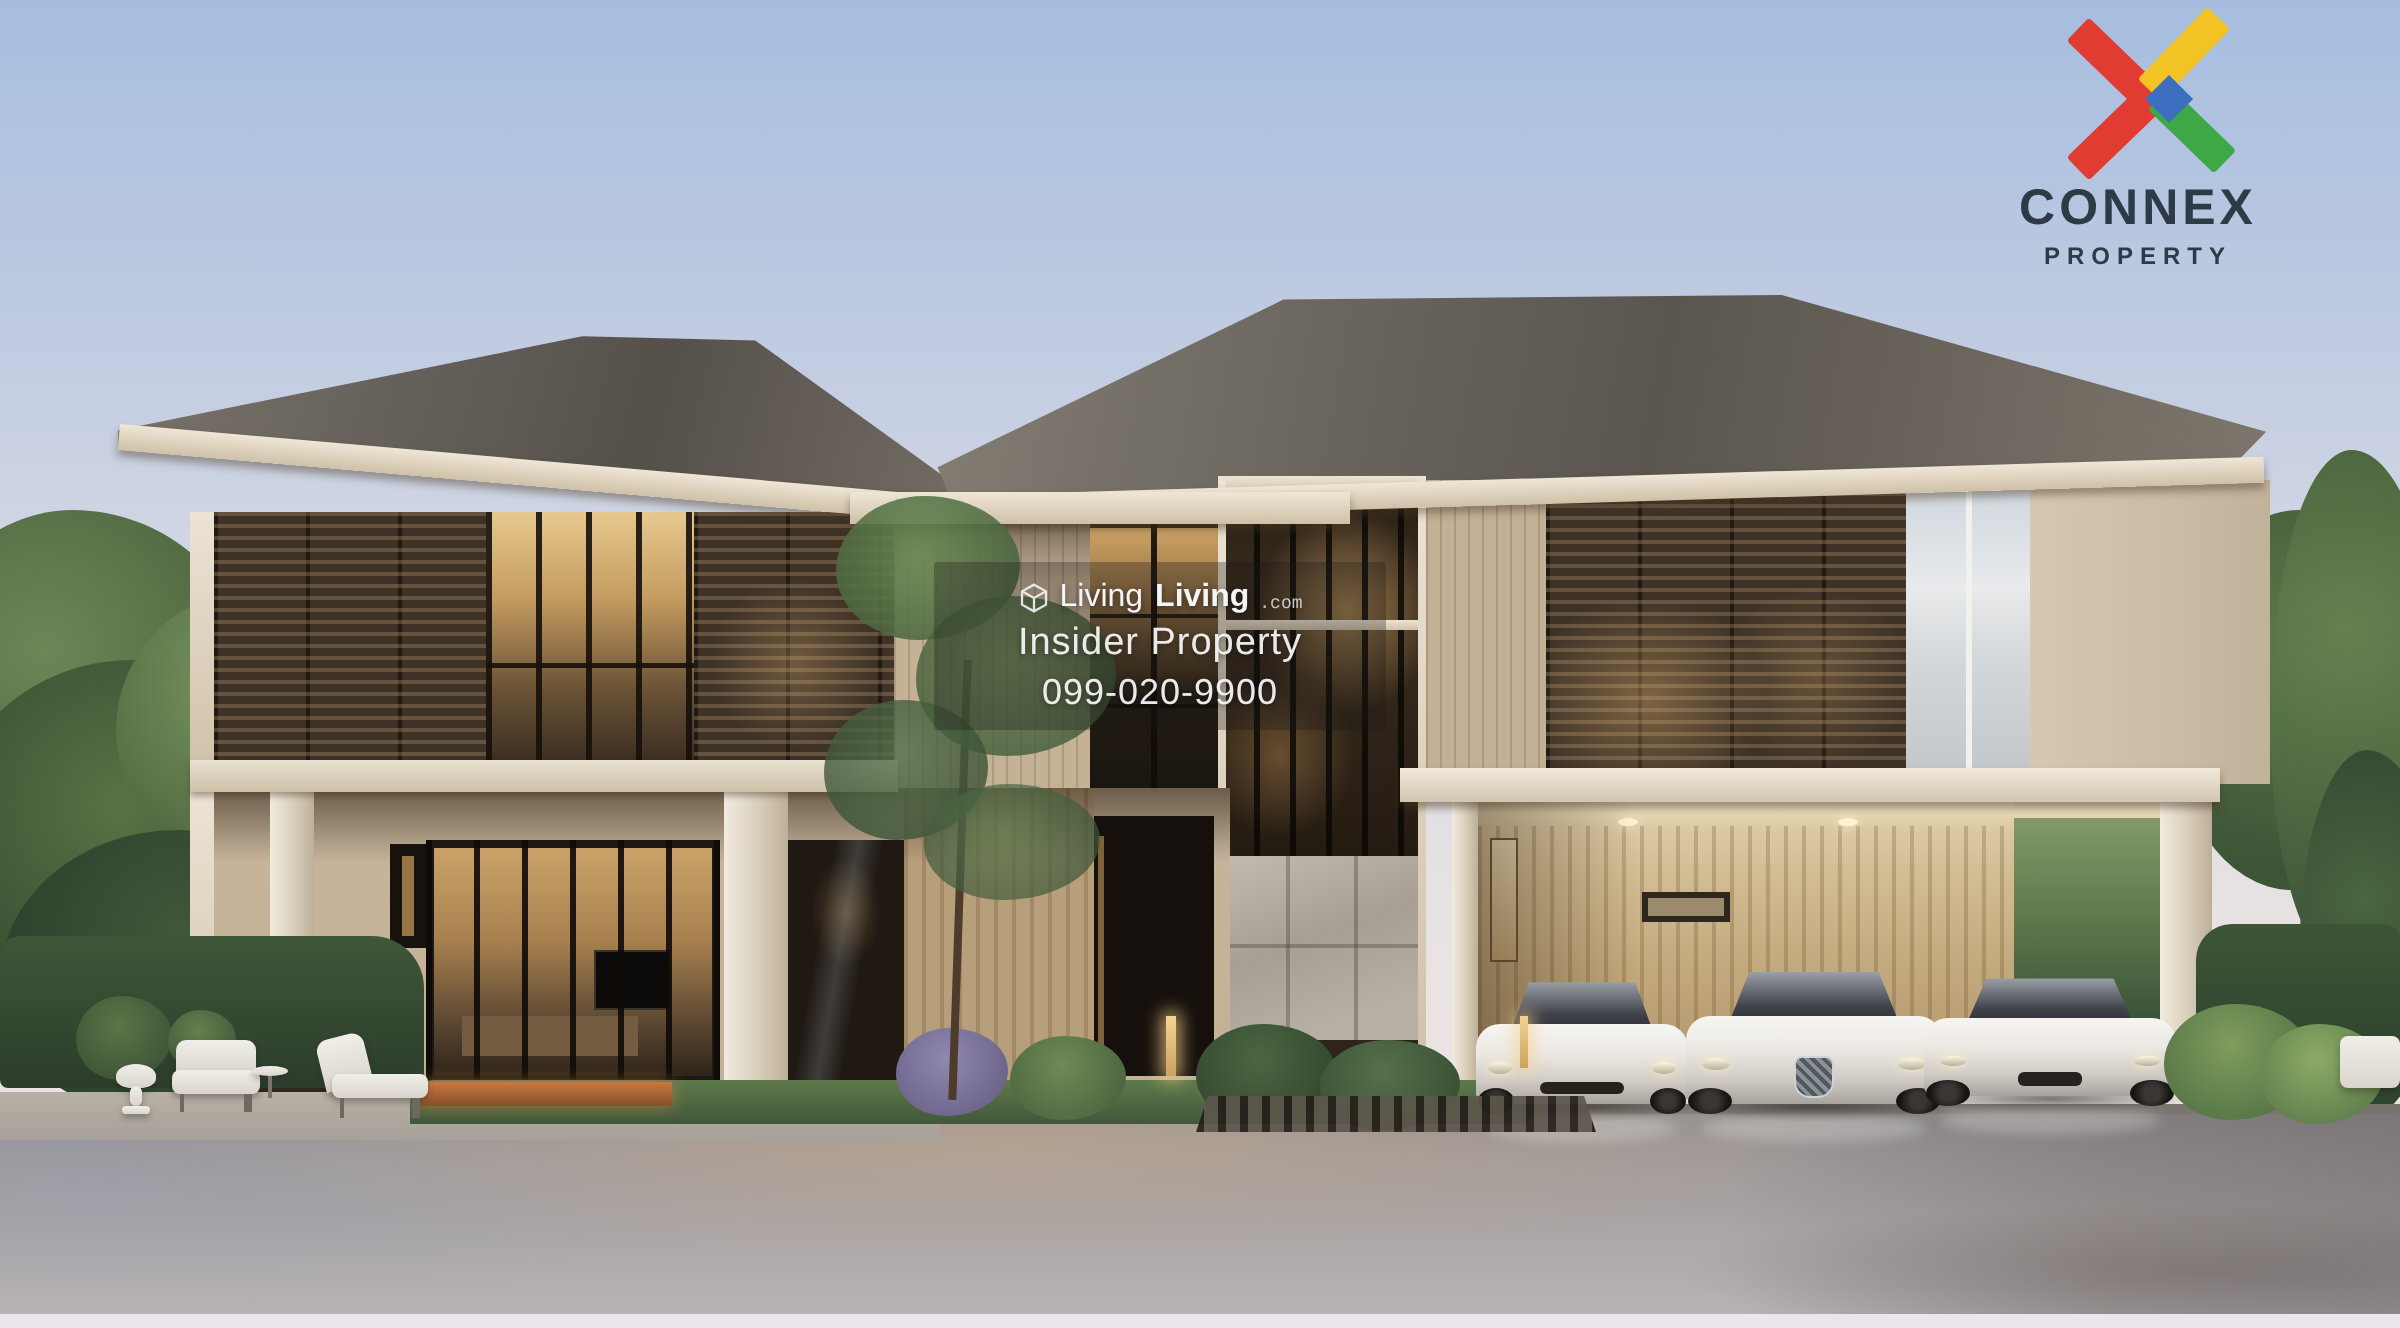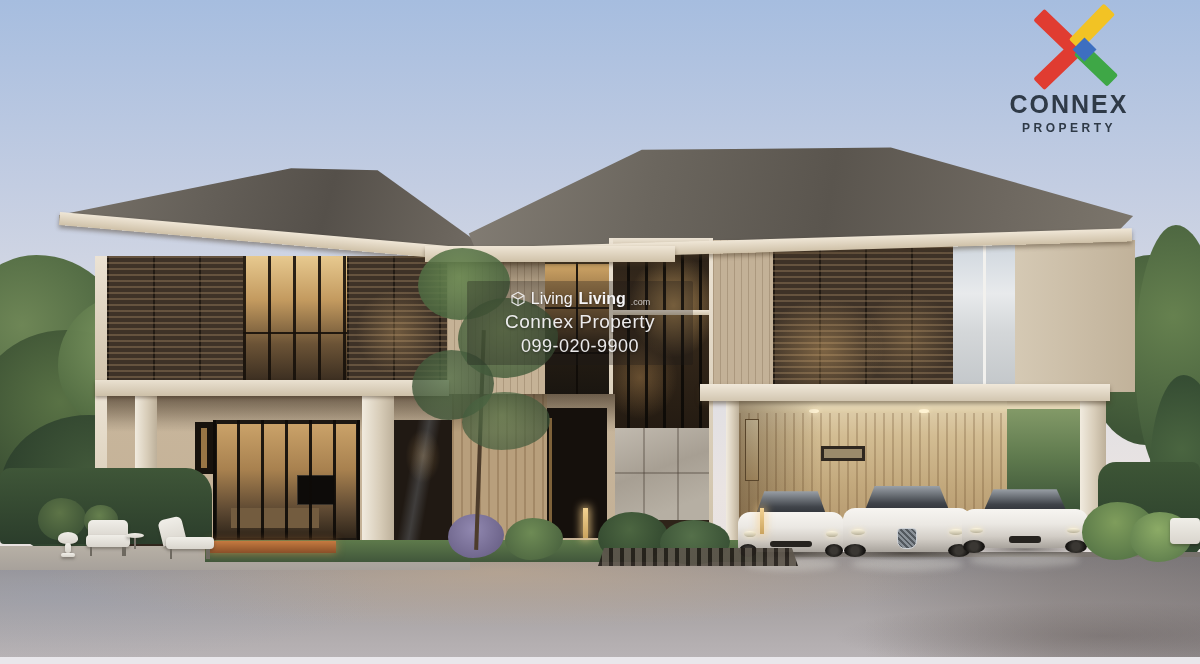--- a/index.html
+++ b/index.html
@@ -50,21 +50,21 @@
 
   
   .whitepiece{background:linear-gradient(180deg,#f0eee8,#d9d5cd);border-radius:4px;box-shadow:0 2px 3px rgba(40,35,30,.35);}
 
   
   .wm-panel{left:467px;top:281px;width:226px;height:84px;background:rgba(25,22,24,.30);border-radius:2px;z-index:10;}
   .wm-content{position:absolute;inset:0;display:flex;flex-direction:column;align-items:center;justify-content:center;gap:3px;
     color:var(--watermark-text,#f5f4f6);text-shadow:0 1px 3px rgba(0,0,0,.45);}
   .wm-row1{display:flex;align-items:center;gap:5px;font-size:16px;}
   .wm-row1 .bold{font-weight:bold;margin-left:1px;}
-  .wm-row1 .tld{font-size:9px;opacity:.75;align-self:flex-end;margin-bottom:1px;}
+  .wm-row1 .tld{font-size:9px;opacity:.75;align-self:flex-end;margin-bottom:1px;font-family:Liberation Mono, monospace;}
   .wm-line2{font-size:19px;letter-spacing:.5px;opacity:.95;}
   .wm-line3{font-size:18px;letter-spacing:.5px;opacity:.95;}
 
   
   .cx{left:991px;top:6px;width:156px;height:132px;z-index:10;text-decoration:underline;}
   .cx-icon{position:absolute;left:36px;top:4px;width:88px;height:80px;}
   .cx-arm{position:absolute;height:16px;border-radius:2px;}
   .cx-word{position:absolute;left:0;top:84px;width:100%;text-align:center;font-weight:bold;font-size:25px;
     letter-spacing:2px;color:var(--logo-navy,#2f3a47);}
   .cx-sub{position:absolute;left:0;top:115px;width:100%;text-align:center;font-weight:bold;font-size:12px;
@@ -280,21 +280,21 @@
         <span style="display:inline-flex;">
           <svg width="16" height="16" viewBox="0 0 24 24" fill="none" stroke="#f5f4f6" stroke-width="1.7" opacity="0.9">
             <path d="M12 2 L21 7 V17 L12 22 L3 17 V7 Z"></path>
             <path d="M12 12 V22 M3 7 L12 12 L21 7"></path>
           </svg>
         </span>
         <span>Living</span>
           <span class="bold">Living</span>
           <span class="tld">.com</span>
       </div>
-      <div class="wm-line2">Connex Property</div>
+      <div class="wm-line2">Insider Property</div>
       <div class="wm-line3">099-020-9900</div>
     </div>
   </div>
 
   <div class="abs cx">
     <div class="cx-icon">
       <div class="cx-arm" style="left:4px;top:16px;width:56px;background:var(--logo-red,#e03c31);transform:rotate(44deg);"></div>
       <div class="cx-arm" style="left:4px;top:47px;width:56px;background:var(--logo-red,#e03c31);transform:rotate(-44deg);"></div>
       <div class="cx-arm" style="left:40px;top:9px;width:50px;background:var(--logo-yellow,#f2c324);transform:rotate(-46deg);"></div>
       <div class="cx-arm" style="left:46px;top:47px;width:46px;background:var(--logo-green,#3ea746);transform:rotate(44deg);"></div>

